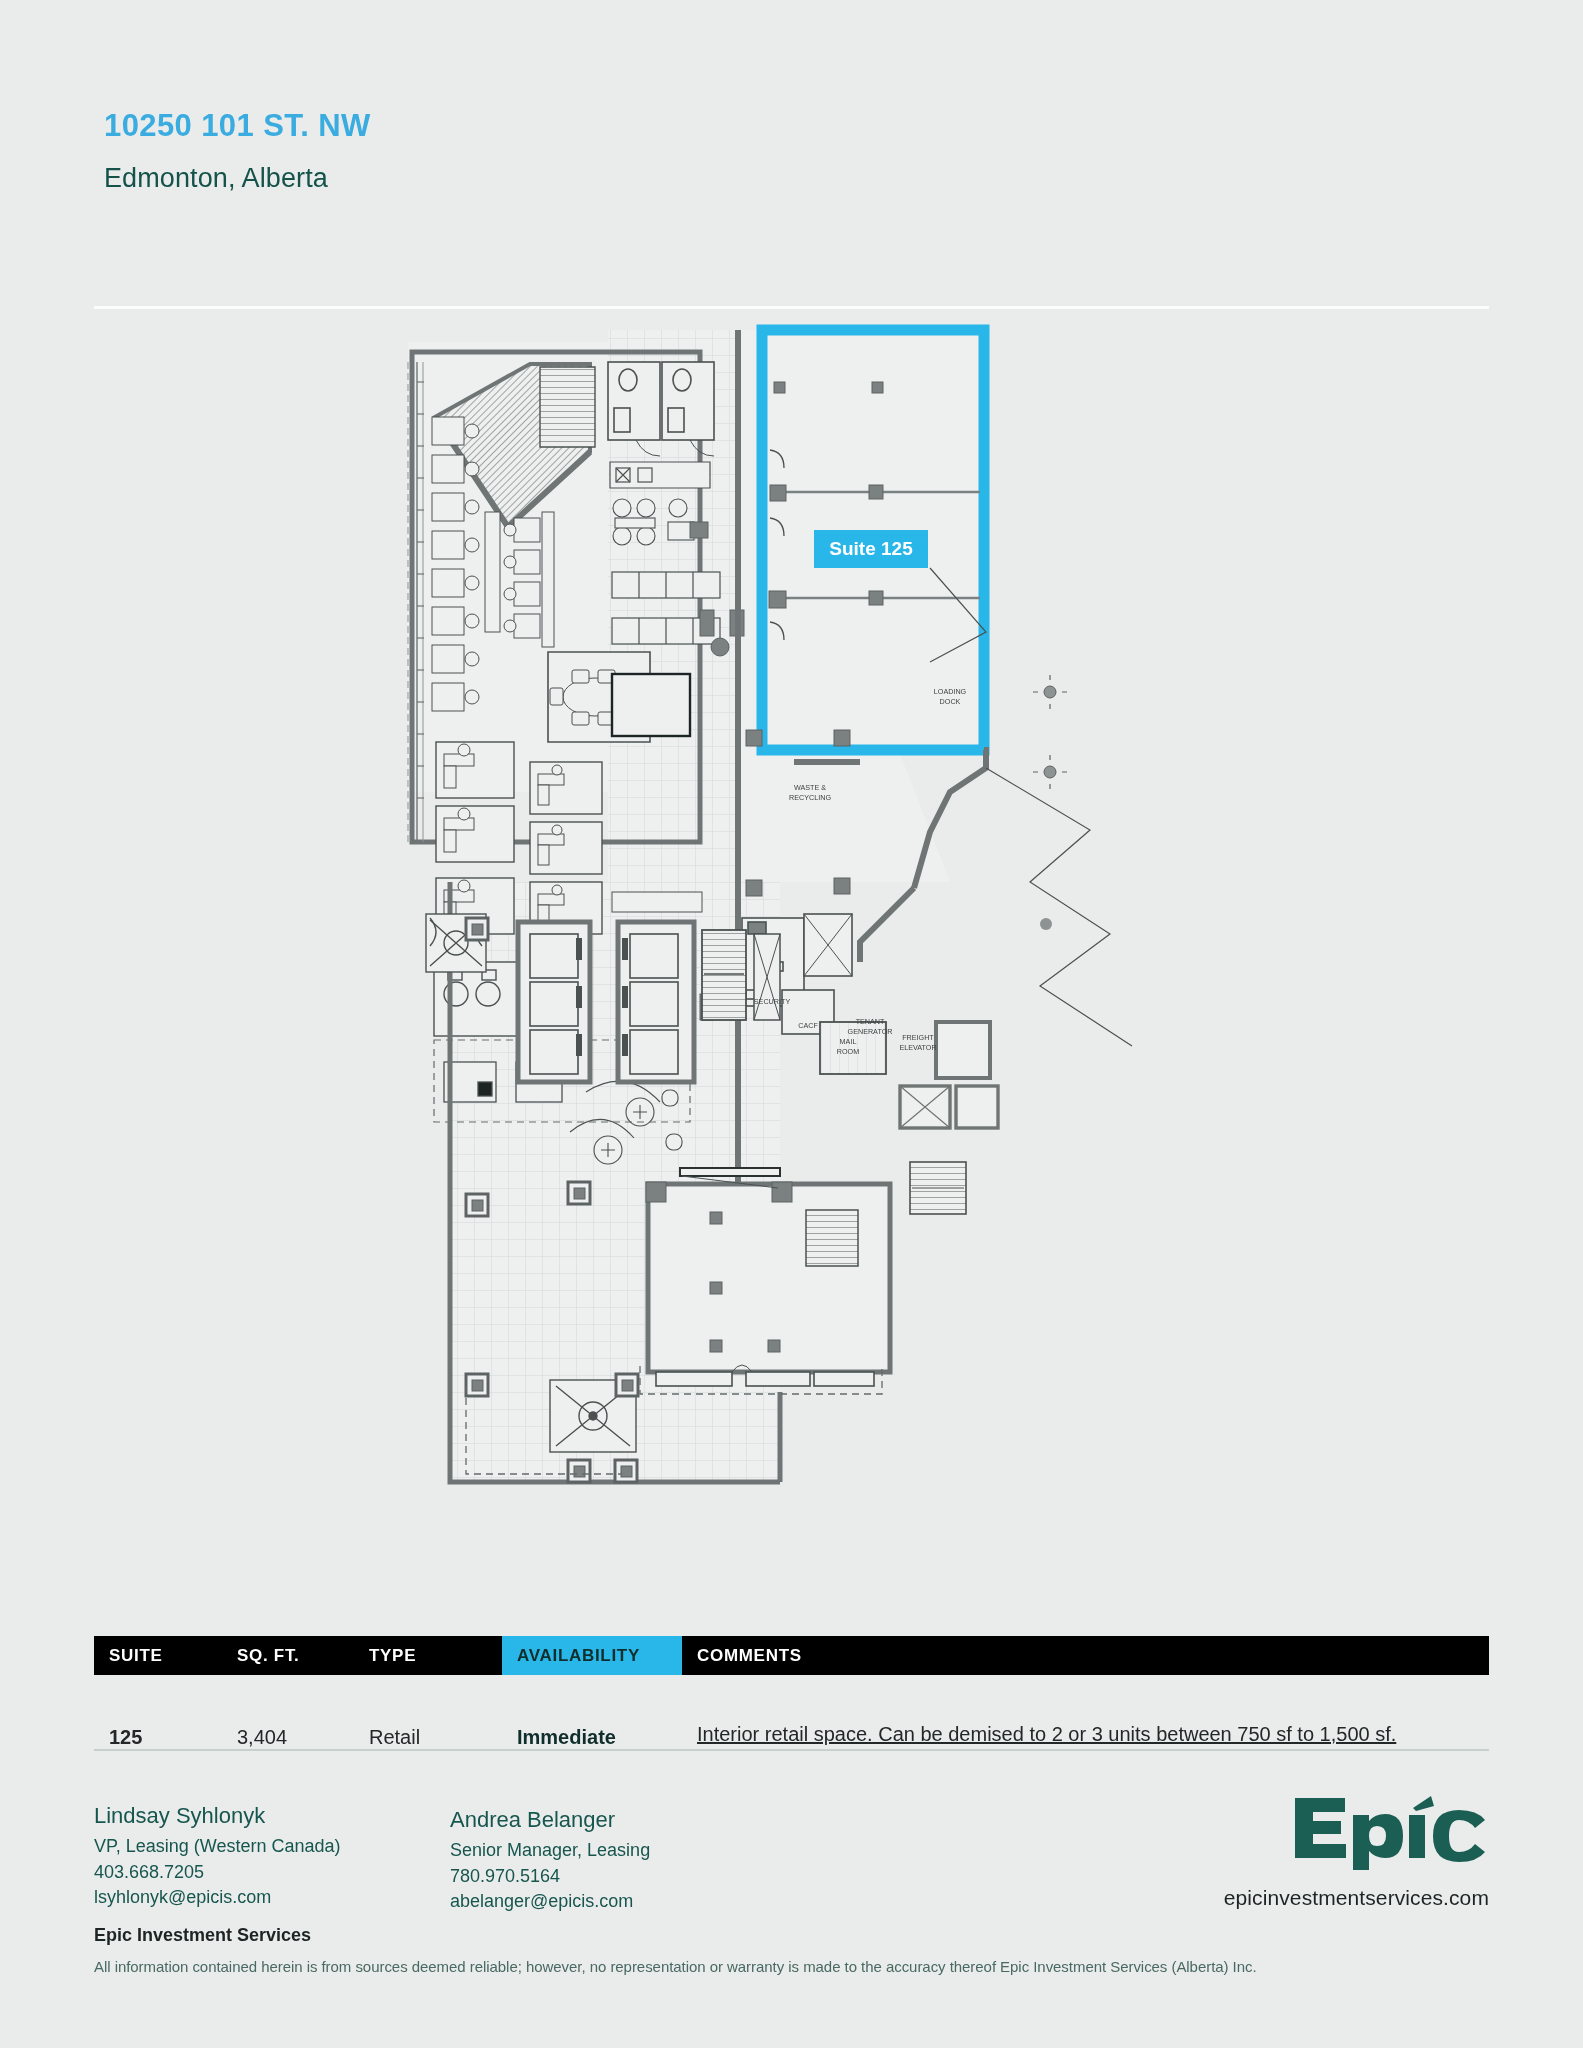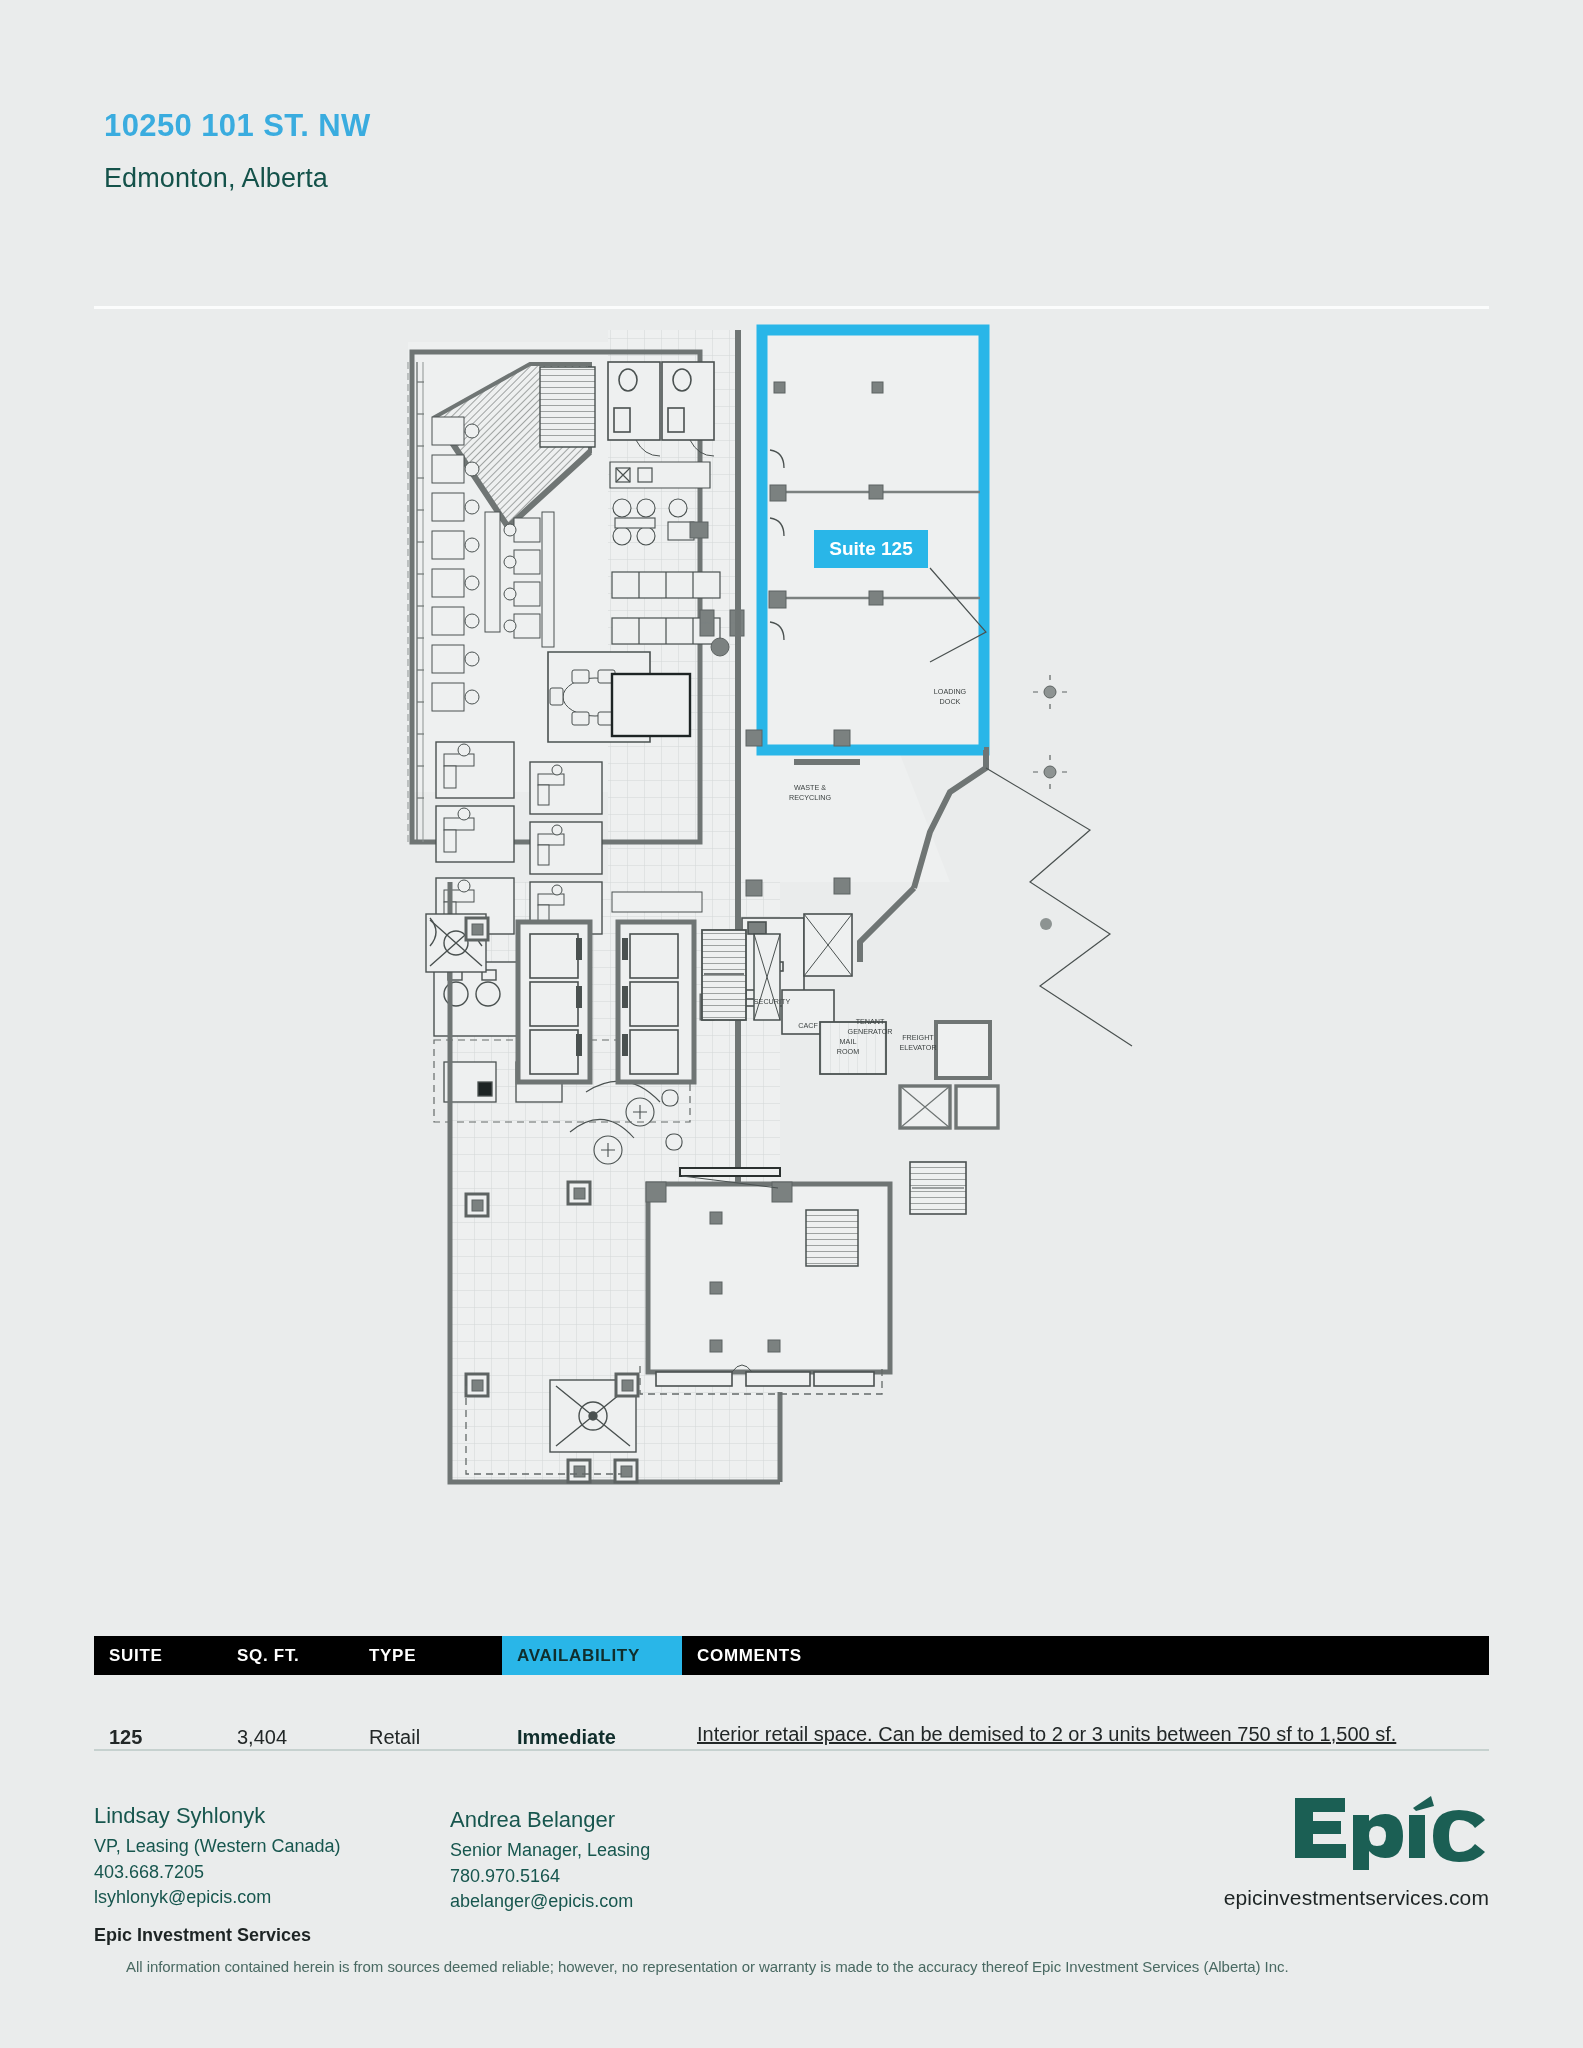--- a/index.html
+++ b/index.html
@@ -114,21 +114,20 @@
     letter-spacing: 0.1px;
   }
 
   .disclaimer {
     position: absolute;
     left: 94px; top: 1958px;
     width: 1400px;
     font-size: 15px;
     color: #496962;
     letter-spacing: -0.05px;
-    margin-left: 32px;
   }
 </style>
 </head>
 <body>
 
 <div class="header">
   <div class="addr-line1">10250 101 ST. NW</div>
   <div class="addr-line2">Edmonton, Alberta</div>
 </div>
 <div class="hdr-rule"></div>

